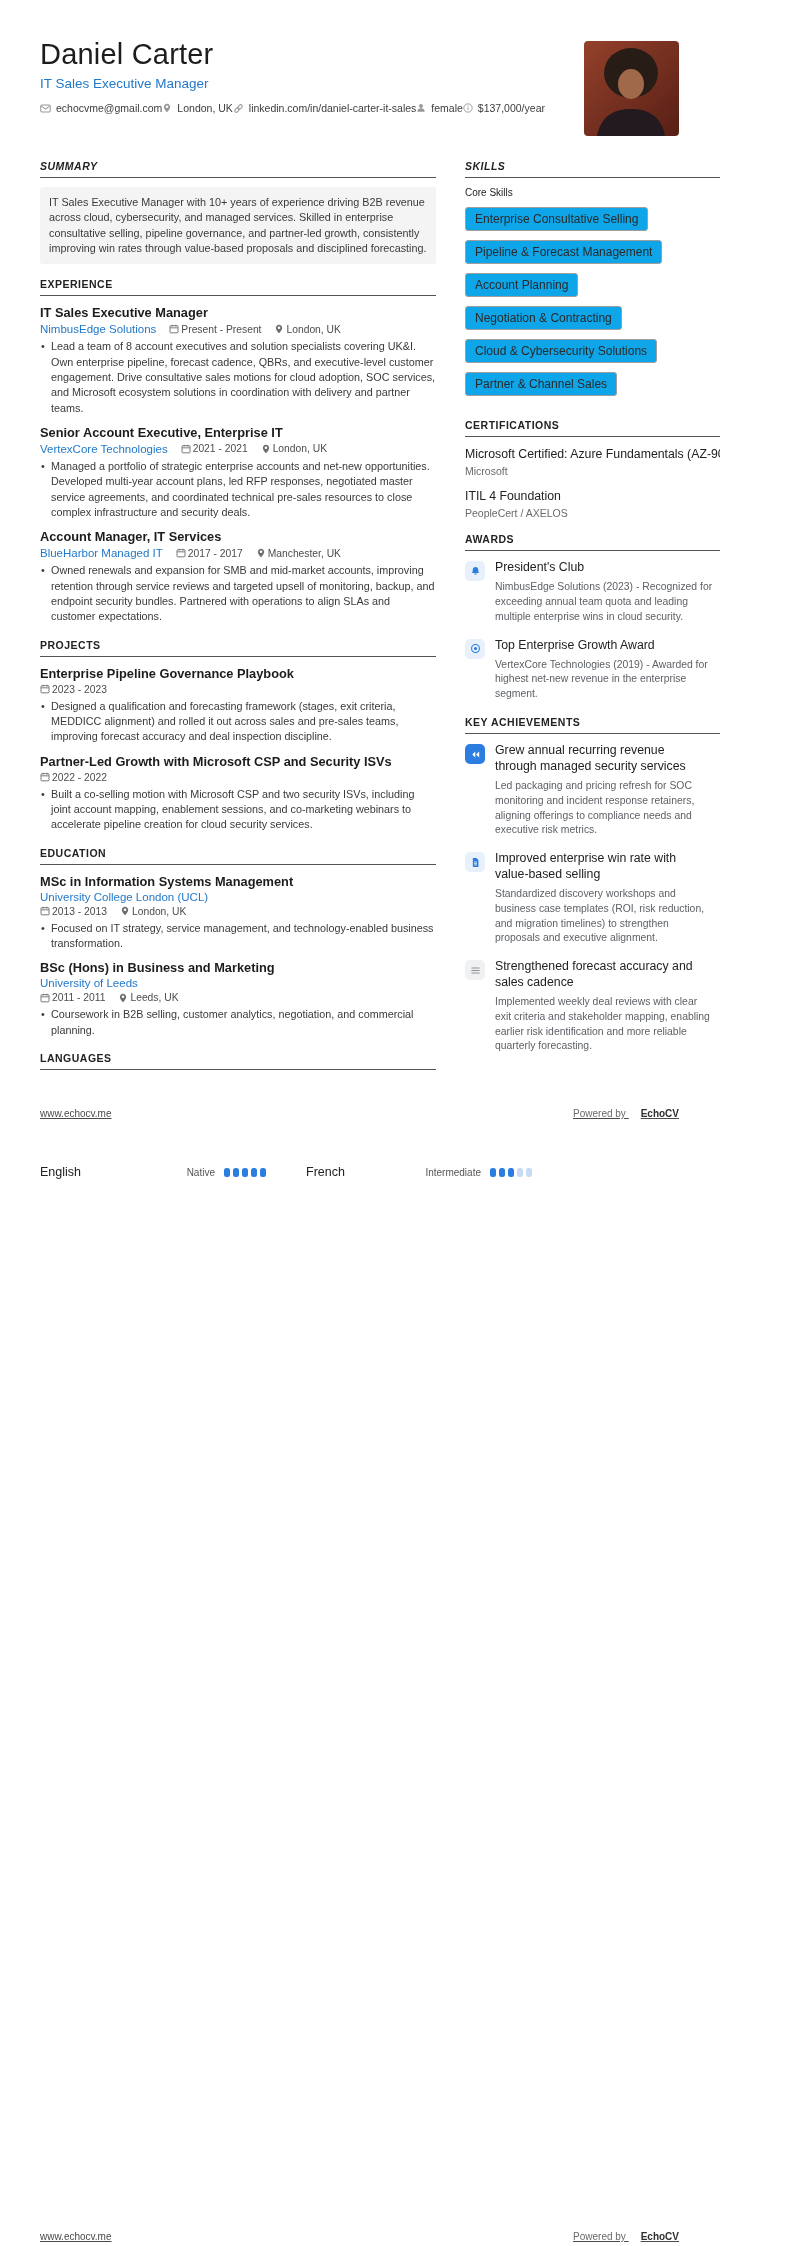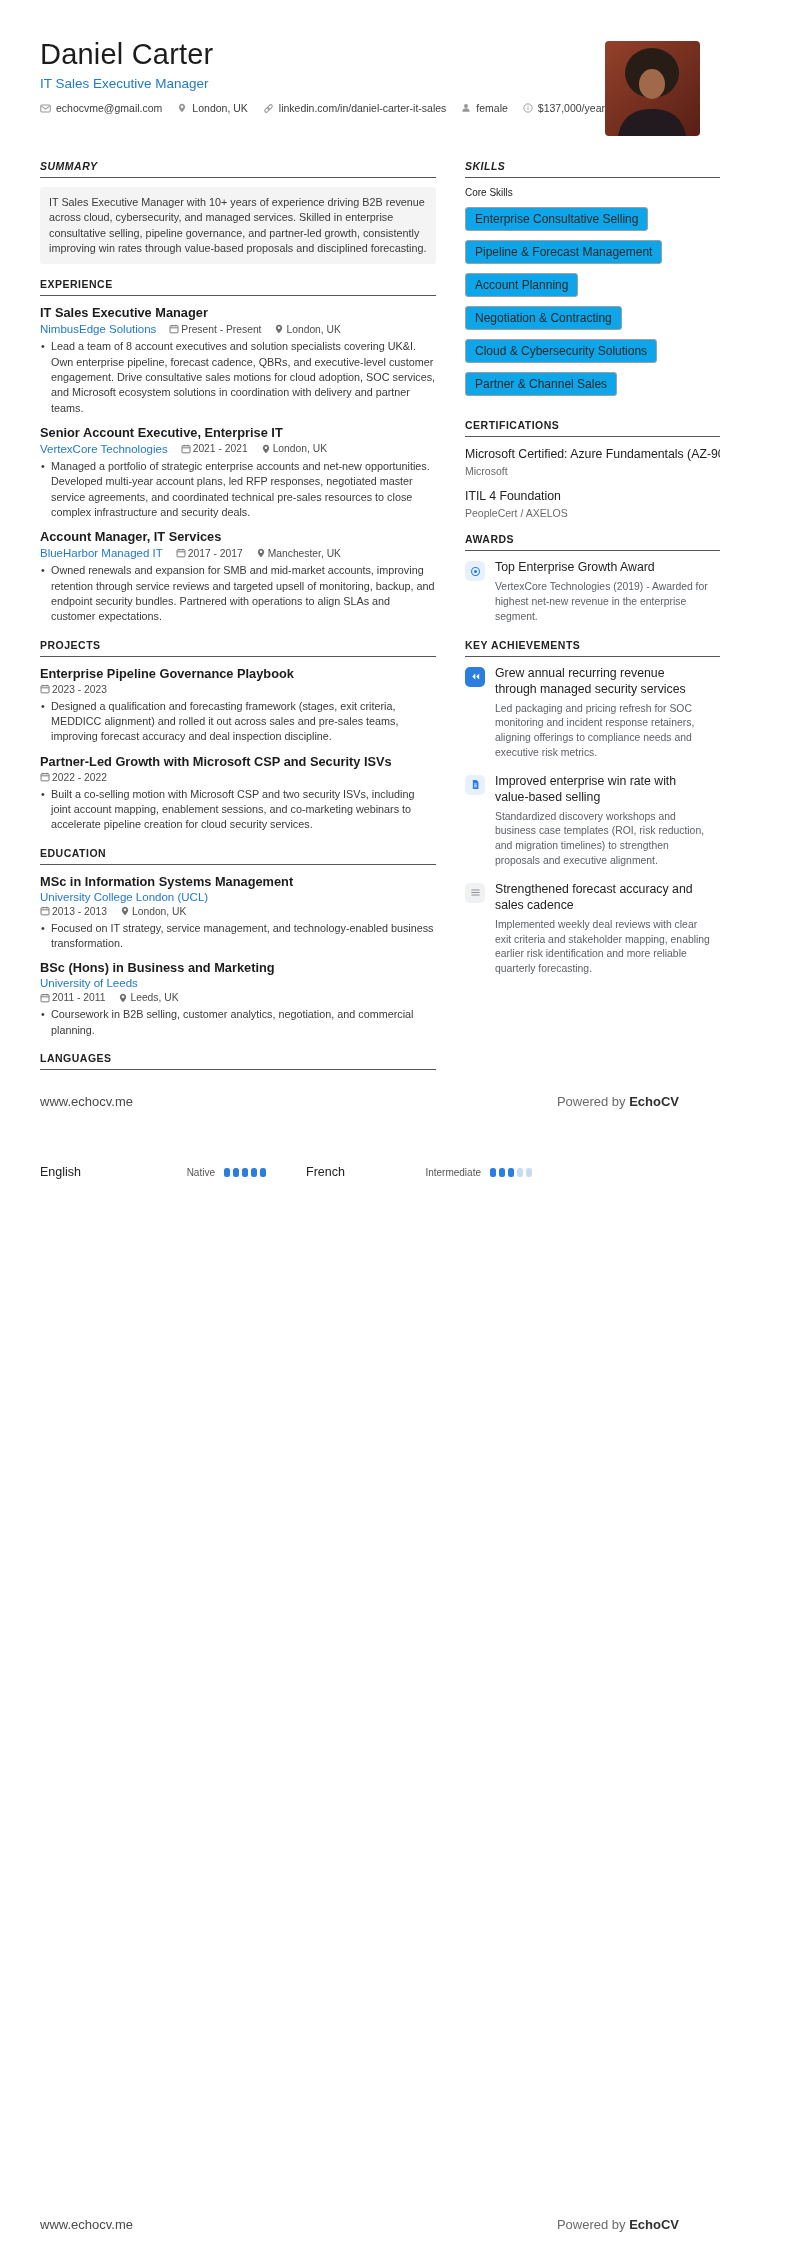--- a/index.html
+++ b/index.html
@@ -8,21 +8,21 @@
   body{ width:794px; font-family:"Liberation Sans", sans-serif; color:#2e2e2e; }
 
   .page{ width:720px; height:1123px; position:relative; background:#fff;
          padding:36px 41px 0 40px; overflow:hidden; }
   .page2{ padding-top:42px; }
 
   
   .header{ display:flex; justify-content:space-between; align-items:flex-start; }
   .person-name{ font-size:29px; font-weight:400; color:#1c1c1c; letter-spacing:.2px; margin-top:2px; }
   .headline{ font-size:13.5px; color:var(--accent); margin-top:5px; }
-  .contact-row{ display:flex; gap:15px; margin-top:11px; font-size:10.5px; color:#3c3c3c; align-items:center; }
+  .contact-row{ display:flex; margin-top:11px; font-size:10.5px; color:#3c3c3c; align-items:center; }
   .contact-item{ display:inline-flex; gap:5px; align-items:center; white-space:nowrap; }
   .cicon{ color:#979797; display:inline-flex; }
   .photo{ width:95px; height:95px; border-radius:4px; overflow:hidden; flex:none; margin-top:5px; }
 
   
   .columns{ display:flex; gap:29px; margin-top:24px; }
   .col-left{ width:396px; flex:none; }
   .col-right{ width:288px; flex:none; }
 
   .sec{ font-size:10.5px; font-weight:700; color:#222; letter-spacing:.5px;
@@ -53,25 +53,25 @@
 
   .ico-item{ display:flex; gap:10px; margin-bottom:13px; }
   .tile{ width:20px; height:20px; border-radius:5px; background:#e8f1fb; color:#2b7de0;
          display:flex; align-items:center; justify-content:center; flex:none; margin-top:1px; }
   .tile.solid{ background:#2b7de0; color:#fff; }
   .tile.gray{ background:#f0f1f2; color:#8d9196; }
   .ico-title{ font-size:12.3px; color:#222; line-height:1.3; max-width:212px; }
   .ico-desc{ font-size:10.4px; color:#5d6166; line-height:1.42; margin-top:4px; max-width:218px; }
 
   
-  .page-footer{ position:absolute; left:40px; right:41px; bottom:14px;
+  .page-footer{ position:absolute; left:40px; right:41px; bottom:4px;
                 display:flex; justify-content:space-between; align-items:center;
-                font-size:13px; color:#4a4a4a; }
+                font-size:10px; color:#4a4a4a;text-decoration:underline; }
   .powered{ color:#6a6a6a; }
-  .brand{ color:#2f2f2f; font-weight:700; }
+  .brand{ color:#2f2f2f; font-weight:700;margin-left:12px; }
 
   
   .langs{ display:flex; gap:40px; }
   .lang{ display:flex; align-items:center; width:226px; }
   .lang-name{ font-size:12.5px; color:#222; flex:1; }
   .lang-level{ font-size:10px; color:#555; margin-right:9px; }
   .meter{ display:inline-flex; gap:3px; }
   .meter-dot{ width:6px; height:9px; border-radius:2.5px; background:#c7dcf2; }
   .meter-dot.on{ background:#2b7de0; }
 </style>
@@ -355,20 +355,32 @@
         </div>
         <div class="cert">
           <div class="cert-name">ITIL 4 Foundation</div>
           <div class="cert-issuer">PeopleCert / AXELOS</div>
         </div>
       </section>
 
       <section>
         <h2 class="sec">AWARDS</h2>
 
+        <div class="ico-item">
+          <span class="tile">
+              <svg viewBox="0 0 12 12" width="11" height="11" fill="currentColor">
+                <path d="M6 1.1c-1.8 0-3 1.4-3 3.2 0 2.1-.5 2.8-1 3.3h8c-.5-.5-1-1.2-1-3.3 0-1.8-1.2-3.2-3-3.2z"></path>
+                <path d="M4.7 8.3a1.3 1.3 0 0 0 2.6 0z"></path>
+              </svg>
+            </span>
+          <div>
+            <div class="ico-title">President's Club</div>
+            <div class="ico-desc">NimbusEdge Solutions (2023) - Recognized for exceeding annual team quota and leading multiple enterprise wins in cloud security.</div>
+          </div>
+        </div>
 
         <div class="ico-item">
           <span class="tile">
               <svg viewBox="0 0 12 12" width="11" height="11">
                 <circle cx="6" cy="6" r="4.3" fill="none" stroke="currentColor" stroke-width="1.2"></circle>
                 <circle cx="6" cy="6" r="1.7" fill="currentColor"></circle>
               </svg>
             </span>
           <div>
             <div class="ico-title">Top Enterprise Growth Award</div>

